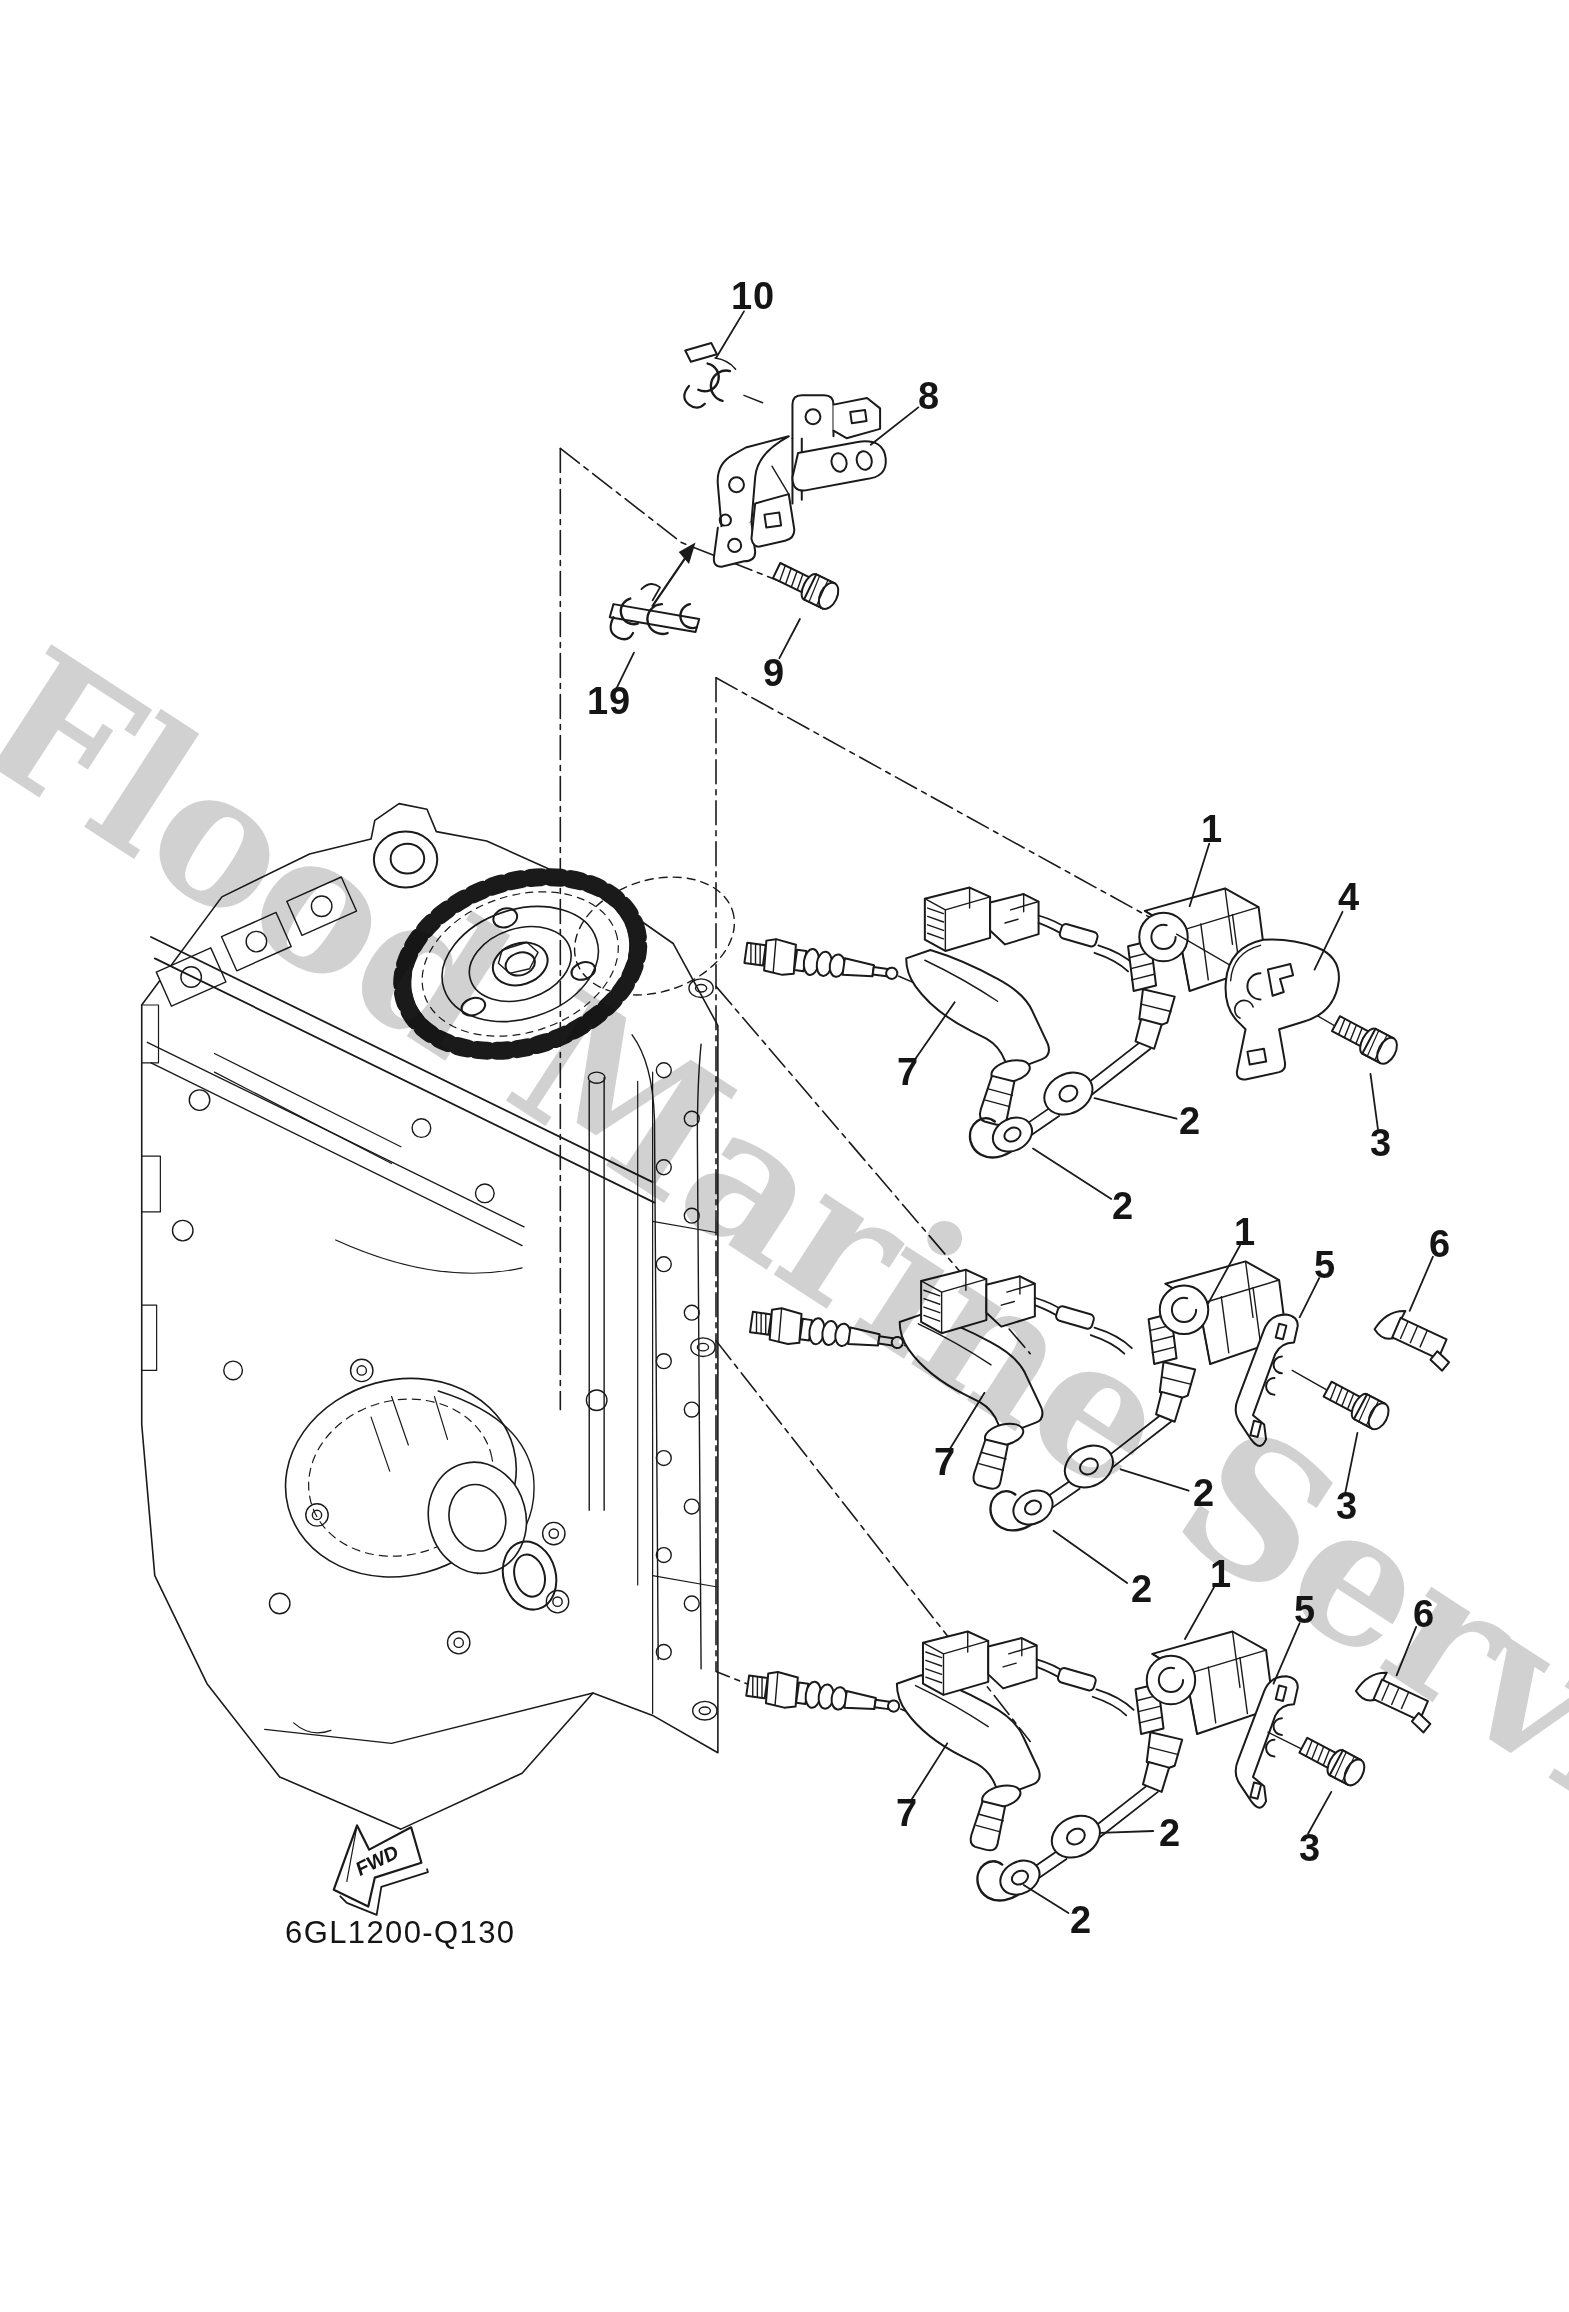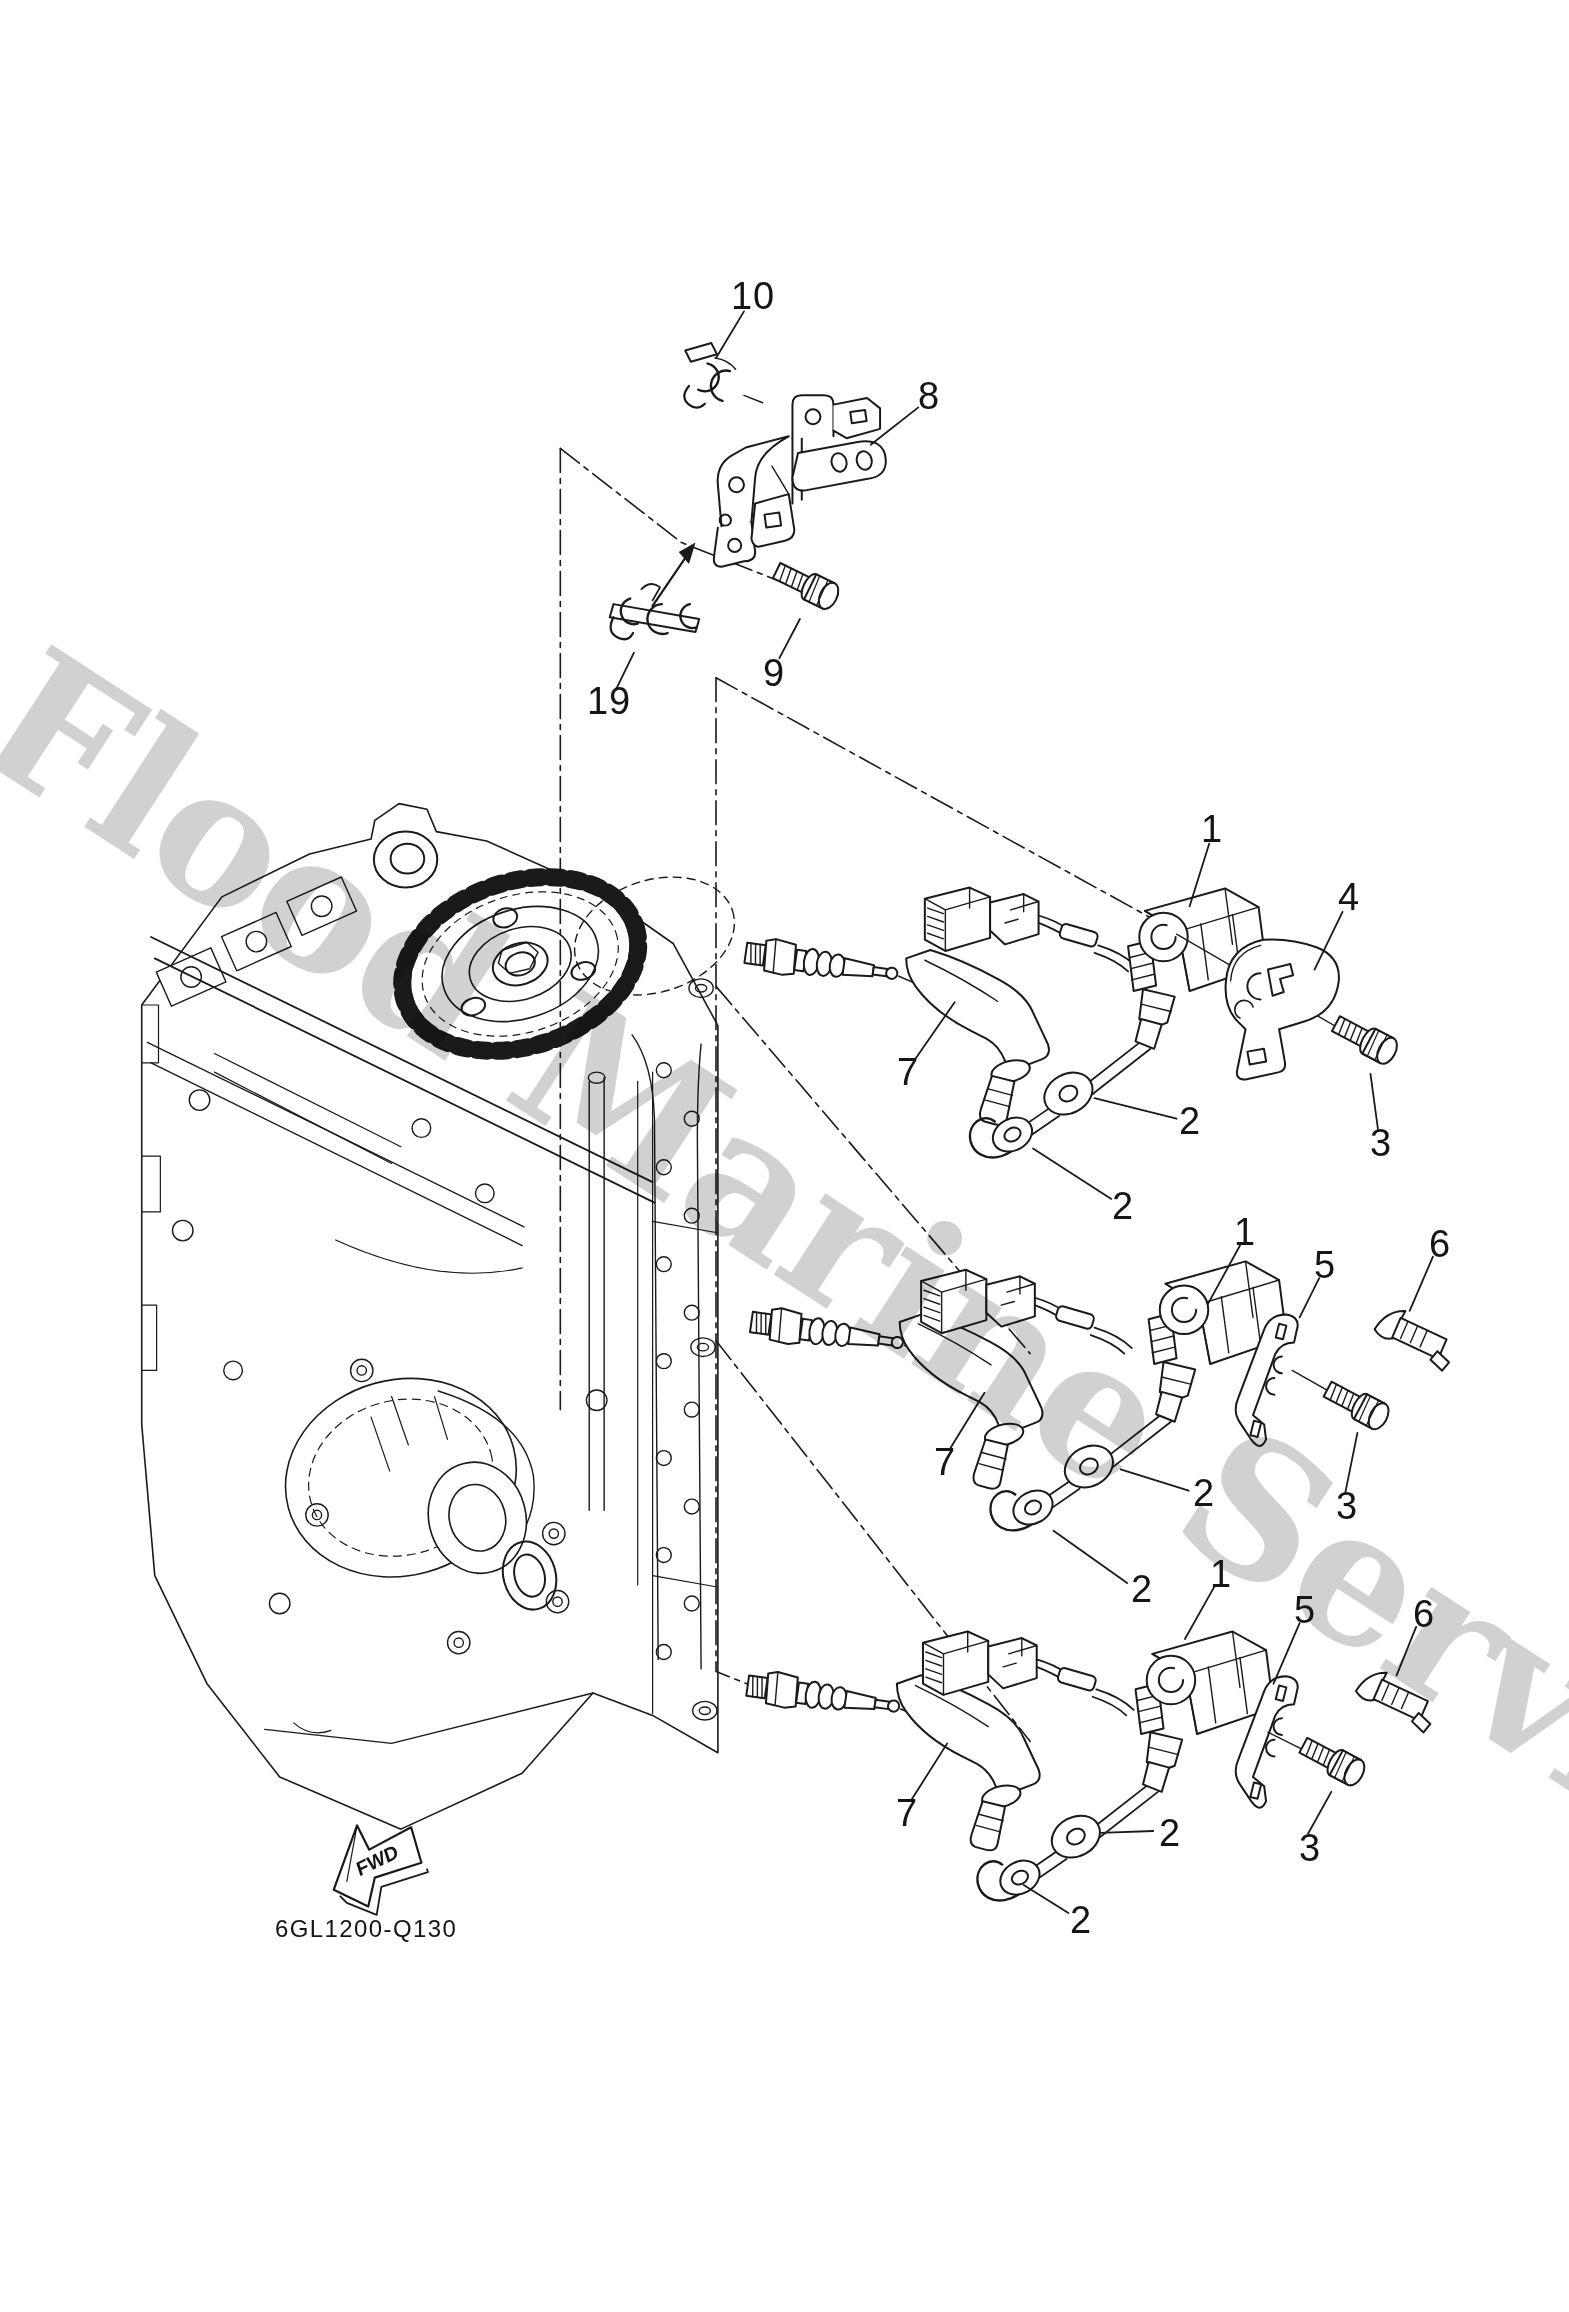--- a/index.html
+++ b/index.html
@@ -1,21 +1,21 @@
 <!DOCTYPE html>
 <html style="font-size:15px"><head>
 <meta charset="utf-8">
 <style>
   html,body{margin:0;padding:0;background:#ffffff;}
   .page{position:relative;width:1570px;height:2313px;background:#ffffff;overflow:hidden;
         font-family:"Liberation Sans",sans-serif;}
   .diagram-svg{position:absolute;left:0;top:0;}
-  .callout{position:absolute;transform:translate(-50%,-50%);font-size:38px;font-weight:400;
+  .callout{position:absolute;transform:translate(-50%,-50%);font-size:38px;font-weight:700;
            color:#151515;letter-spacing:0.9px;white-space:nowrap;}
-  .part-code{position:absolute;left:275px;top:1915px;font-size:24px;color:#151515;letter-spacing:1.4px;}
+  .part-code{position:absolute;left:285px;top:1915px;font-size:31px;color:#151515;letter-spacing:1.4px;}
   .fwd-label{position:absolute;left:355px;top:1849px;font-size:19.6px;font-weight:bold;color:#151515;
              transform:rotate(-26deg) skewX(-8deg);}
   .watermark{position:absolute;left:56px;top:621px;width:2424px;line-height:1;
              font-family:"DejaVu Serif",serif;font-weight:bold;font-size:185px;letter-spacing:-1.9px;
              color:#c6c6c6;opacity:.8;transform:rotate(33deg);transform-origin:0 0;
              mix-blend-mode:multiply;pointer-events:none;white-space:nowrap;}
   svg *{vector-effect:non-scaling-stroke;}
 </style>
 </head>
 <body>

